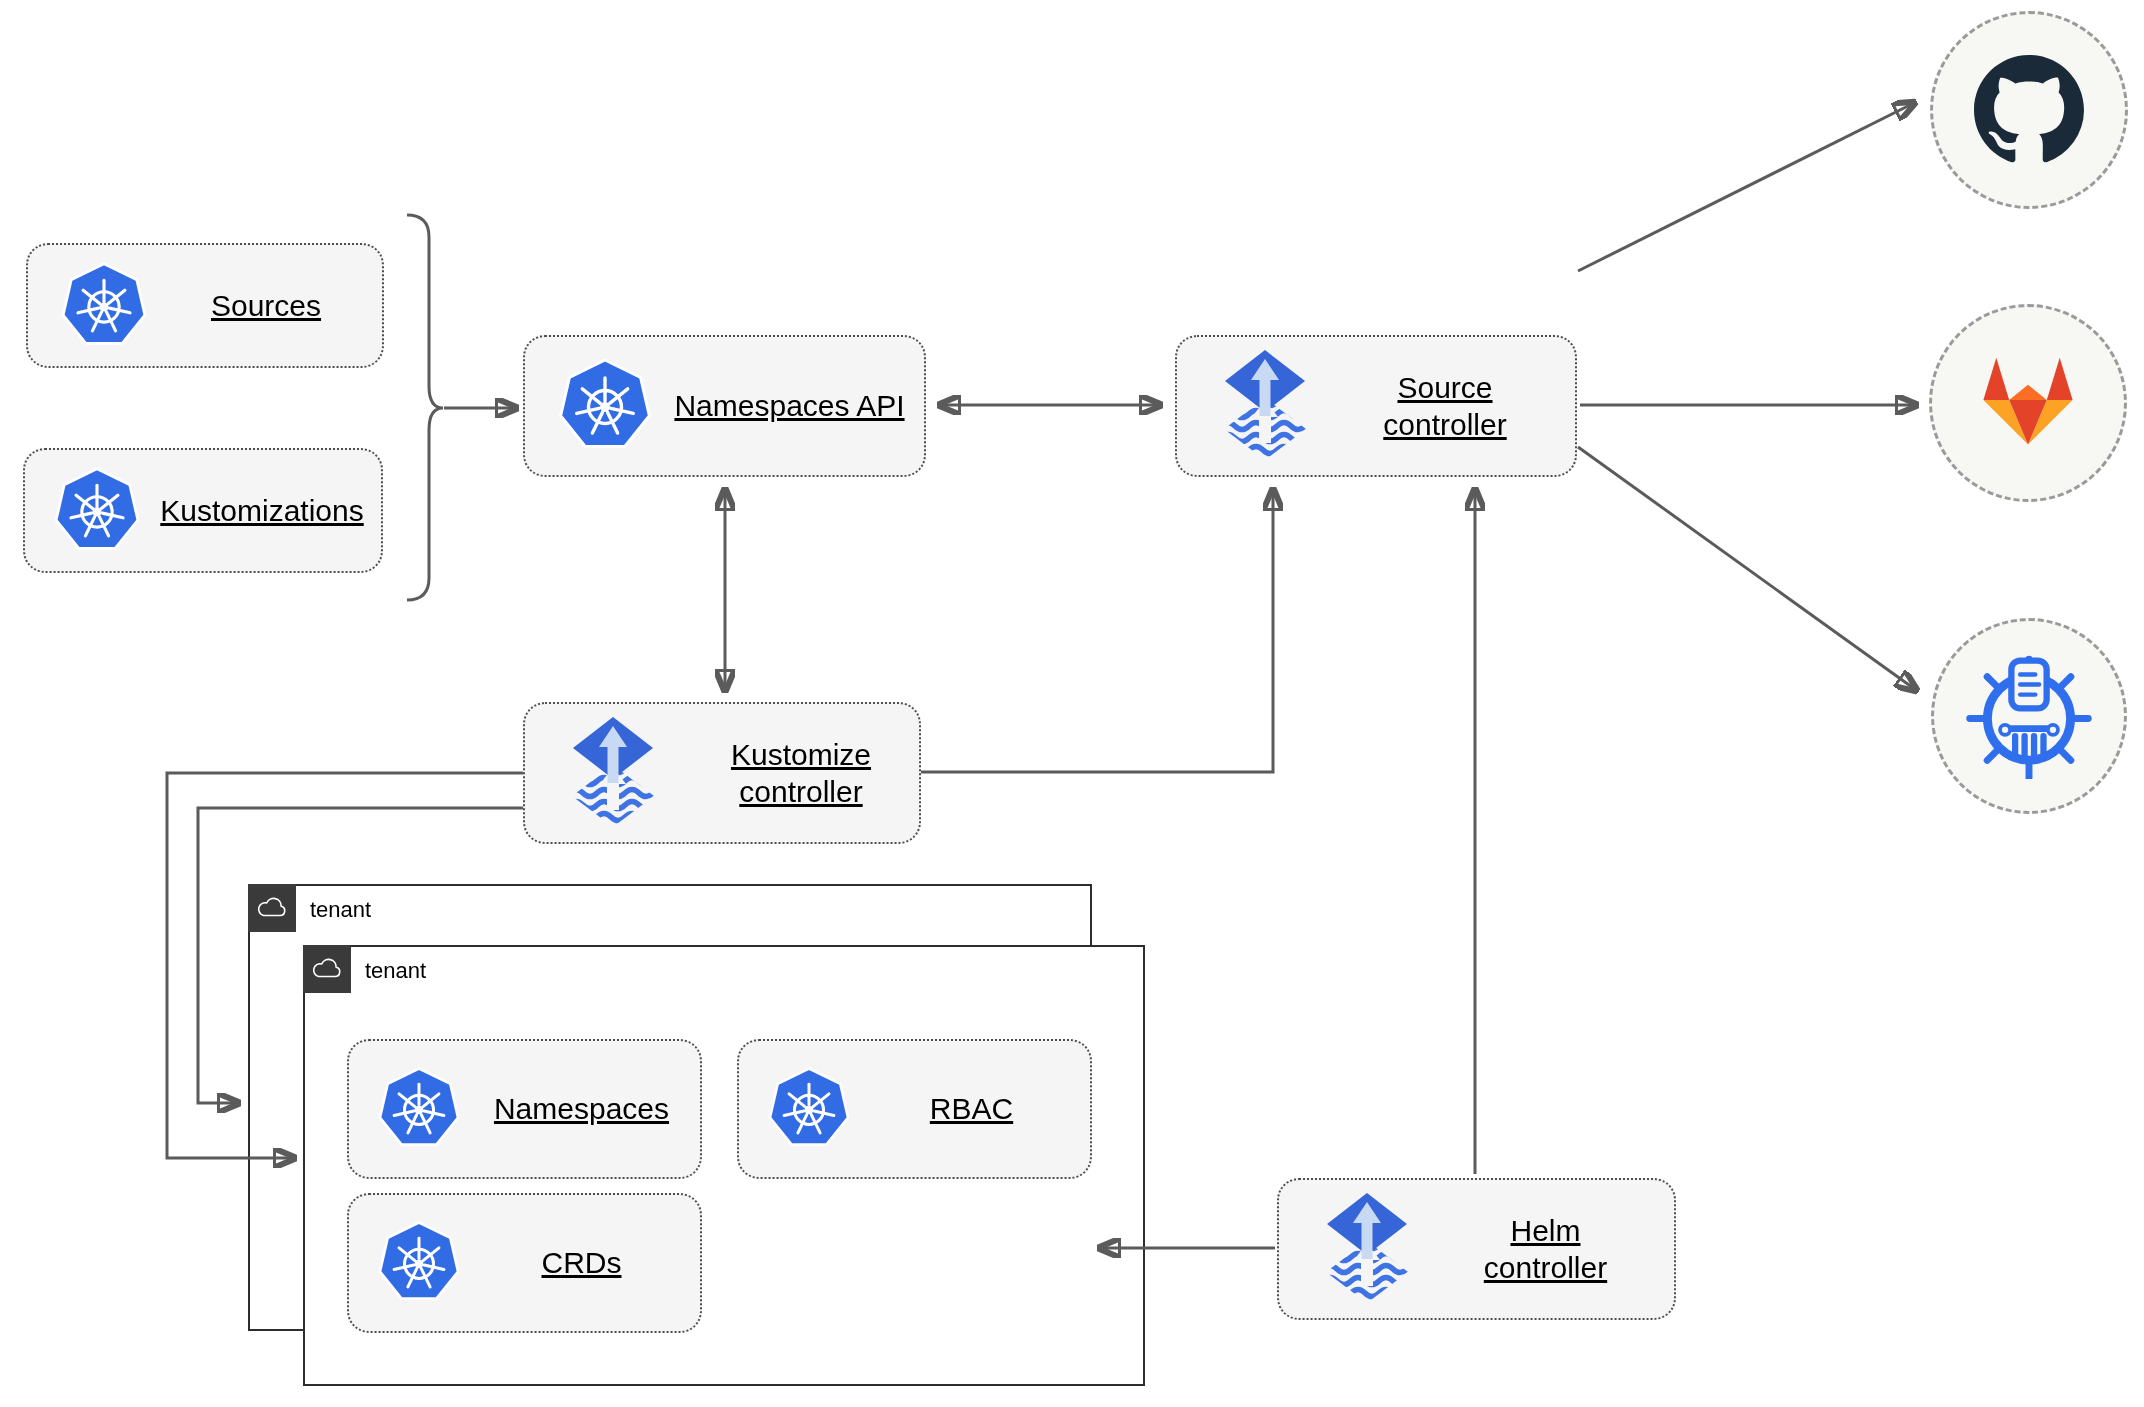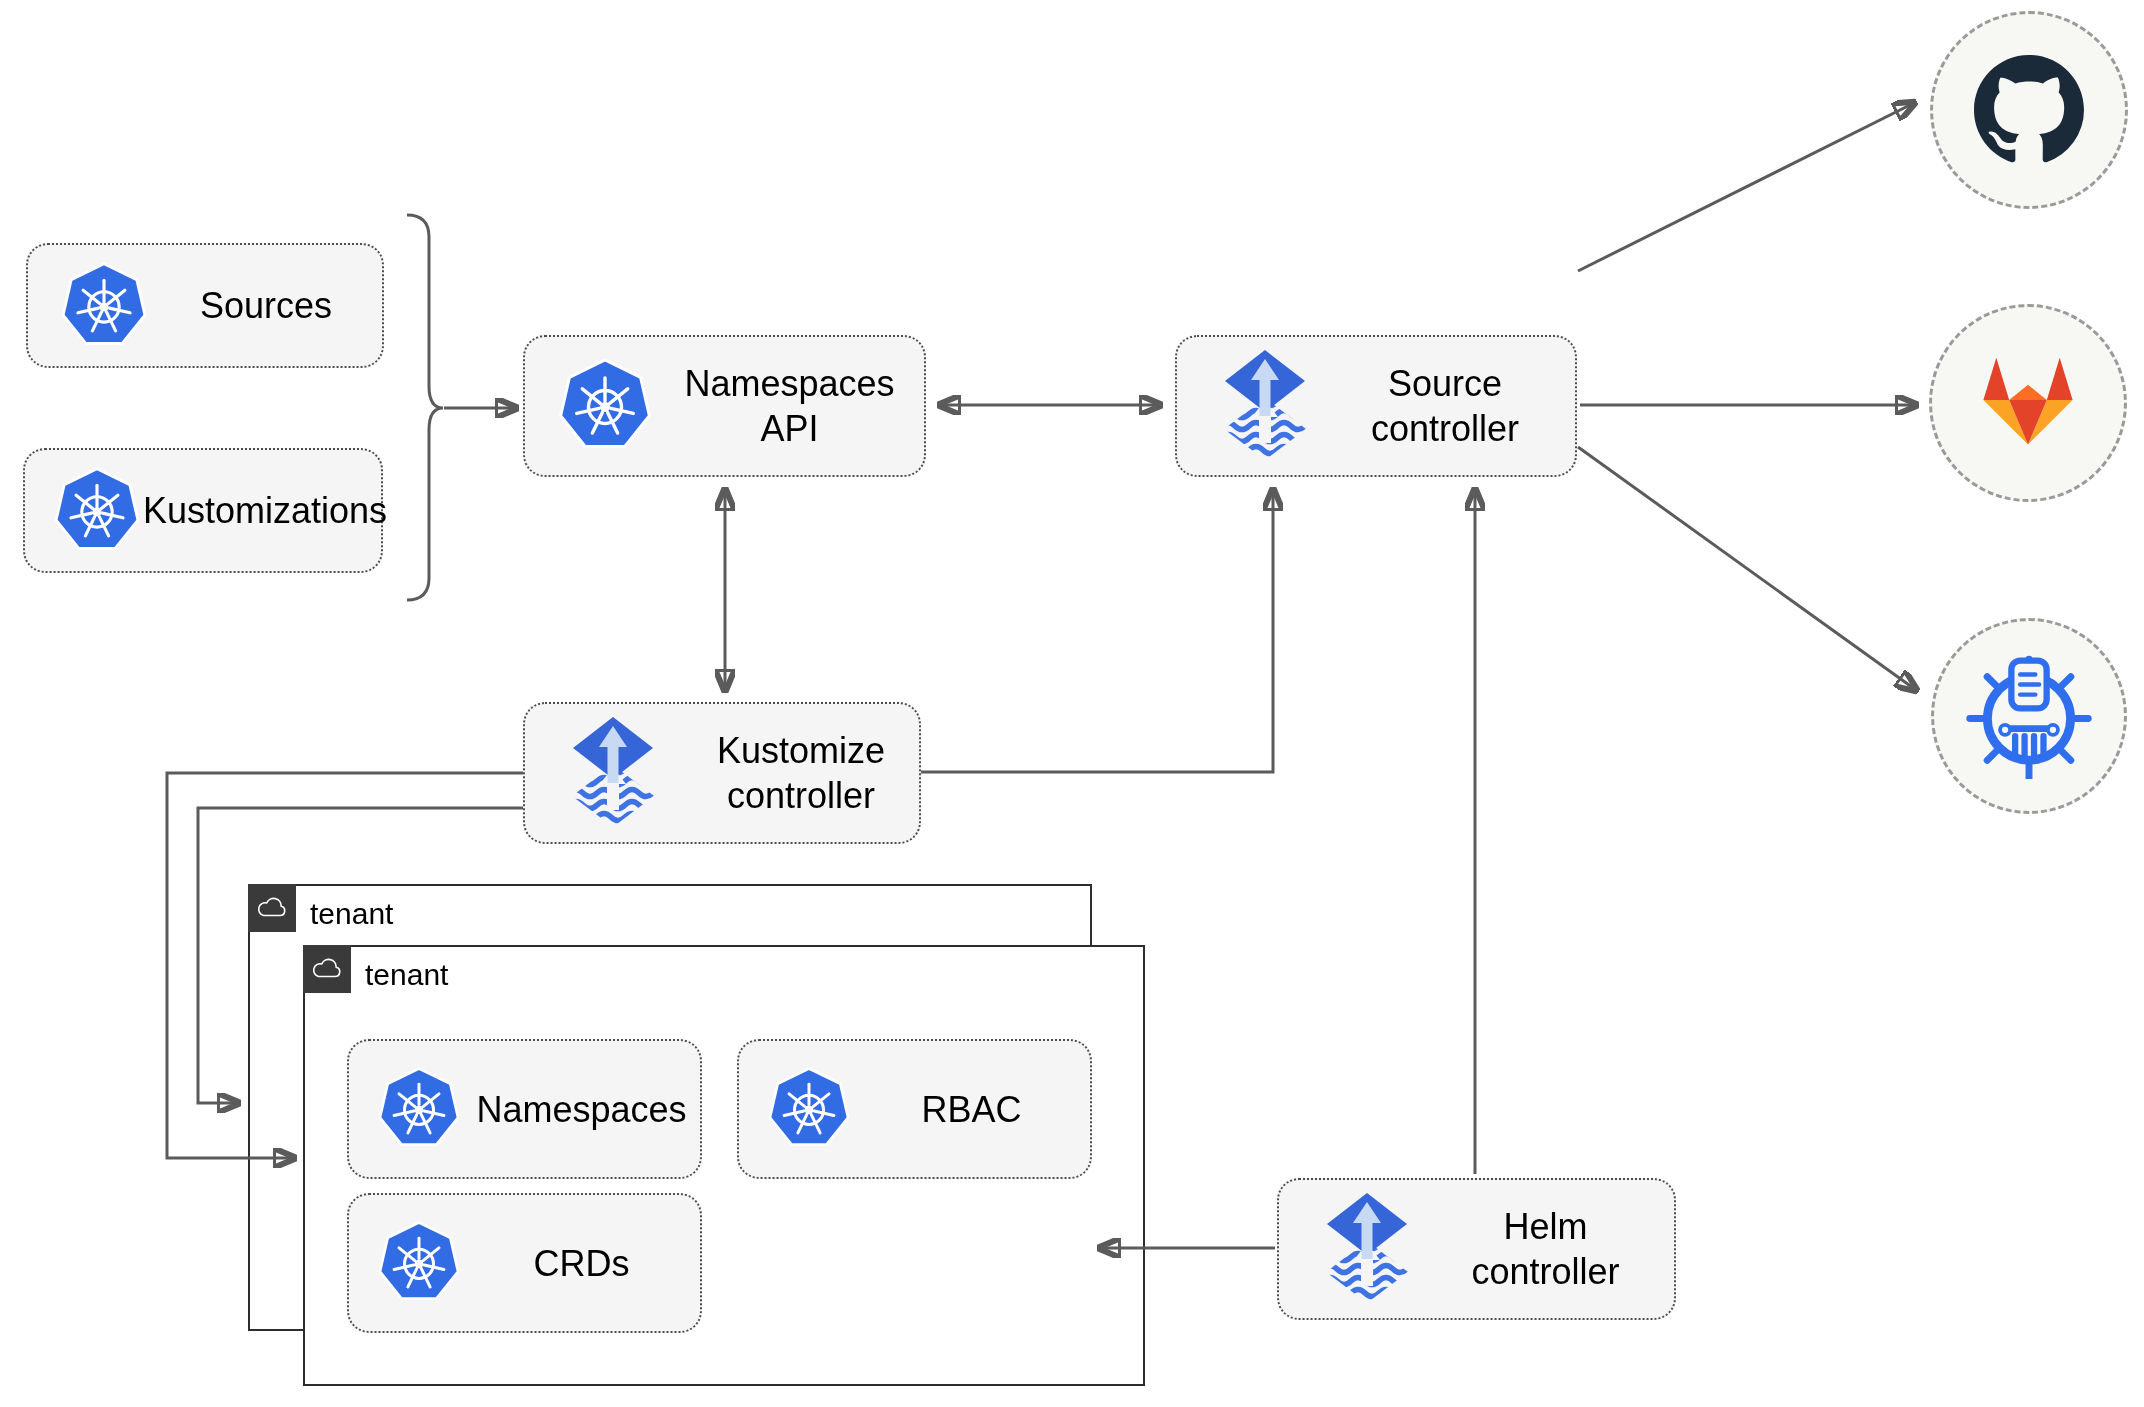--- a/index.html
+++ b/index.html
@@ -7,39 +7,39 @@
     position:relative;width:2144px;height:1407px;background:#ffffff;
     font-family:"Liberation Sans",sans-serif;color:#000;overflow:hidden;
   }
   .node{
     position:absolute;box-sizing:border-box;background:#f5f5f5;
     border:2px dotted #4d4d4d;border-radius:22px;
     display:flex;align-items:center;
   }
   .node .icon{flex:0 0 auto;display:block;}
   .node .label{
-    flex:1;text-align:center;font-size:36px;line-height:1.25;color:#000;
+    flex:1;text-align:center;font-size:30px;line-height:1.25;color:#000;text-decoration:underline;
   }
   .label.two-line{max-width:200px;margin:0 auto;}
   .k8s-api-label{font-size:31px;}
   .circle-node{
     position:absolute;box-sizing:border-box;border-radius:50%;
     background:#f7f7f4;border:3px dashed #9a9a9a;
     display:flex;align-items:center;justify-content:center;
   }
   .tenant{
     position:absolute;box-sizing:border-box;background:#ffffff;
     border:2px solid #2d2d2d;
   }
   .tenant-header{
     position:absolute;left:-2px;top:-2px;width:48px;height:48px;
     background:#3a3a3a;display:flex;align-items:center;justify-content:center;
   }
   .tenant-label{
-    position:absolute;left:60px;top:11px;font-size:30px;color:#000;
+    position:absolute;left:60px;top:11px;font-size:22px;color:#000;
   }
   .connectors{position:absolute;left:0;top:0;pointer-events:none;}
   .connectors path{fill:none;stroke:#5b5b5b;stroke-width:3;}
   svg{display:block;}
 </style>
 </head>
 <body>
 
 <div id="canvas">
 

